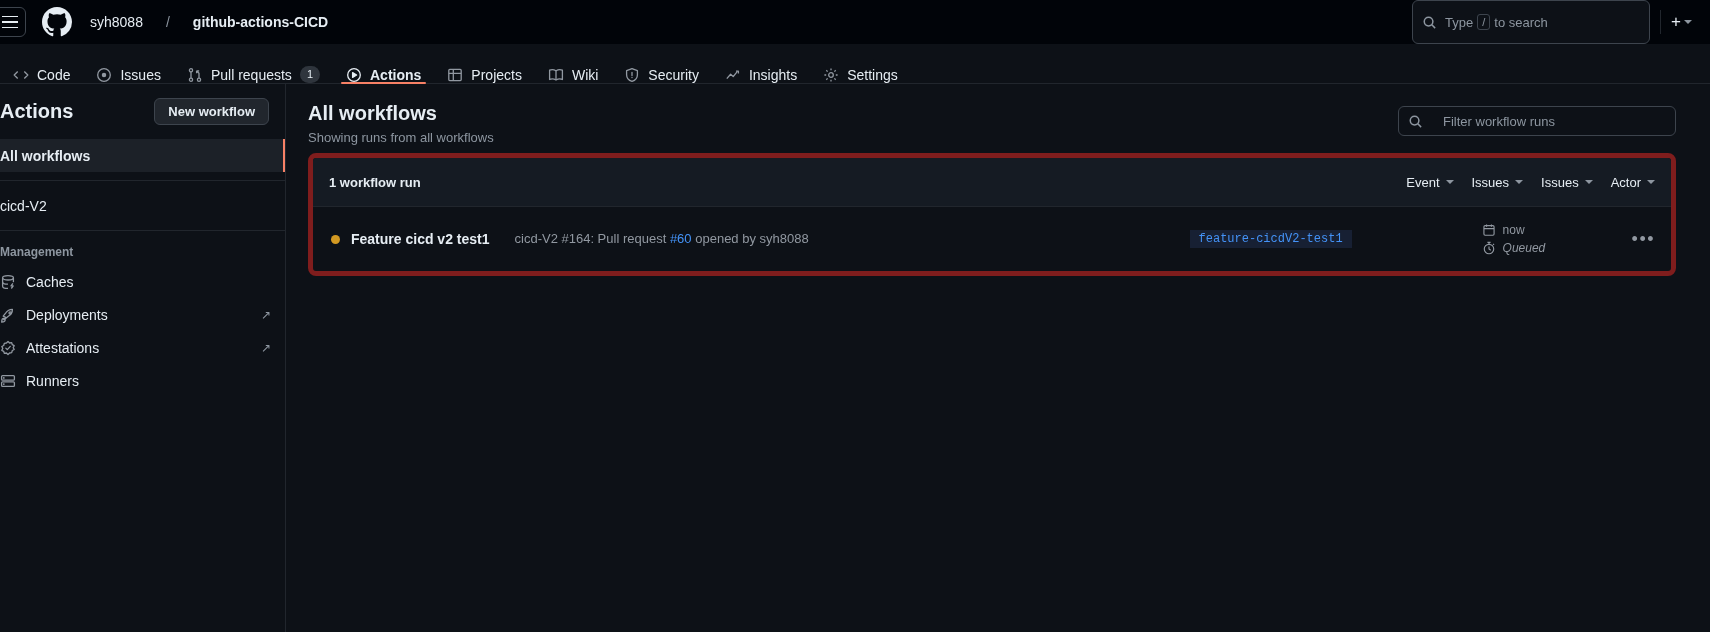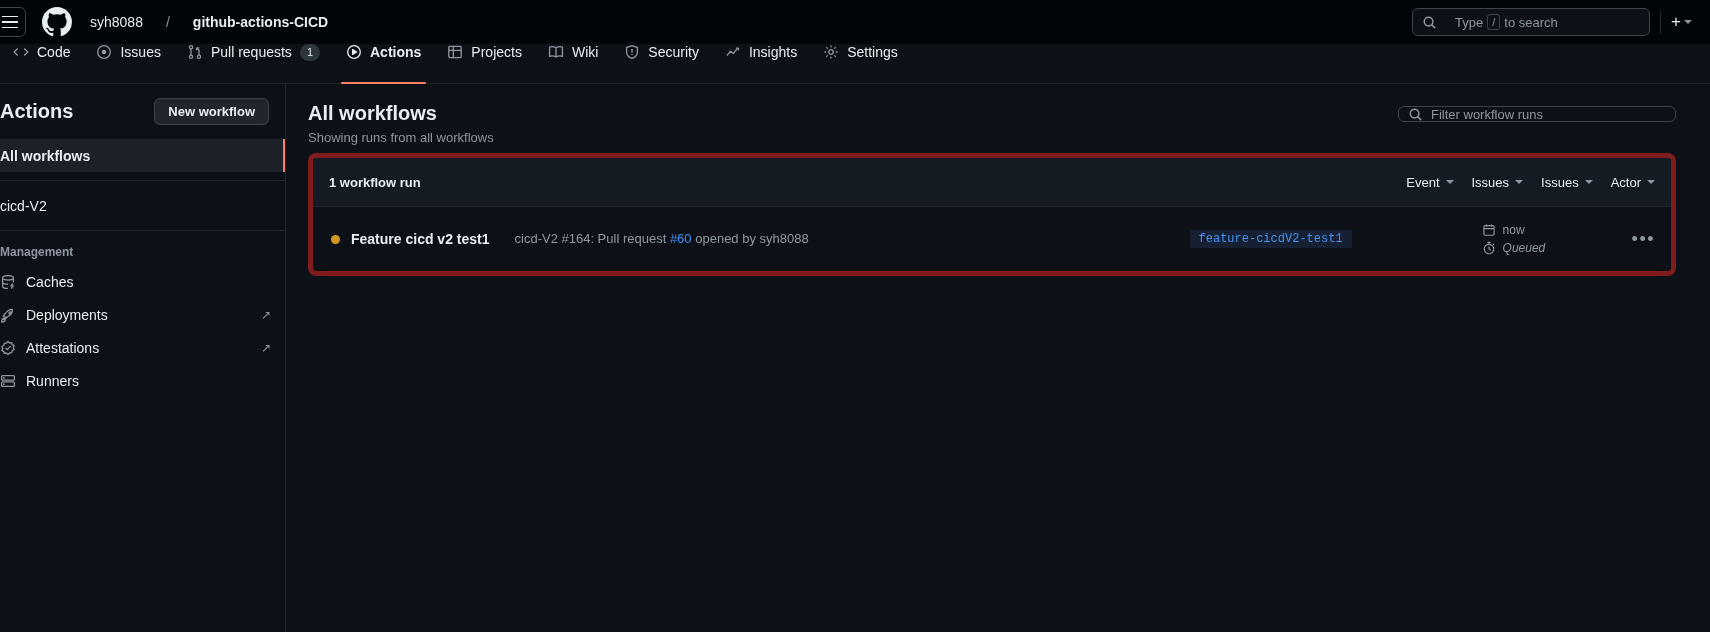--- a/index.html
+++ b/index.html
@@ -40,25 +40,25 @@
     white-space: nowrap;
   }
   .breadcrumb .sep { color: #8b949e; }
   .breadcrumb .repo { color: #e6edf3; font-weight: 700; }
 
   .topbar-right {
     margin-left: auto;
     display: flex; align-items: center; gap: 10px;
   }
   .search-box {
-    width: 238px; height: 28px;
+    width: 238px; height: 44px;
     border: 1px solid #3d444d;
     border-radius: 6px;
     display: flex; align-items: center;
-    padding: 0 9px; gap: 18px;
+    padding: 0 9px; gap: 8px;
     background: #0d1117;
   }
   .search-box .ph {
     font-size: 13px; color: #8d96a0;
     display: flex; align-items: center; gap: 4px;
   }
   .slash-key {
     border: 1px solid #3d444d;
     border-radius: 3px;
     font-size: 11px;
@@ -77,21 +77,21 @@
   
   .repo-nav {
     height: 40px;
     background: #0d1117;
     border-bottom: 1px solid #21262d;
     display: flex; align-items: stretch;
     padding-left: 0px;
     gap: 0px;
   }
   .nav-item {
-    display: flex; align-items: flex-start; gap: 8px;
+    display: flex; align-items: flex-end; gap: 8px;
     padding: 0 13px;
     font-size: 14px;
     color: #e6edf3;
     position: relative;
     white-space: nowrap;
   }
   .nav-item.active { font-weight: 700; }
   .nav-item.active::after {
     content: "";
     position: absolute;
@@ -164,24 +164,24 @@
     padding: 18px 34px 0 22px;
     background: #0d1117;
     overflow: hidden;
   }
   .main-head {
     display: flex; align-items: flex-start; justify-content: space-between;
   }
   .page-title { font-size: 20px; font-weight: 600; color: #e6edf3; }
   .page-sub { font-size: 13px; color: #8d96a0; margin-top: 5px; }
   .filter-box {
-    width: 278px; height: 16px;
+    width: 278px; height: 30px;
     border: 1px solid #3d444d;
     border-radius: 6px;
-    display: flex; align-items: center; gap: 8px;
+    display: flex; align-items: center; gap: 20px;
     padding: 0 9px;
     background: #0d1117;
     margin-top: 4px;
   }
   .filter-box .ph { font-size: 13px; color: #8d96a0; }
 
   .runs-card {
     margin-top: 8px;
     border: 5px solid #7f1d1d;
     border-radius: 8px;

